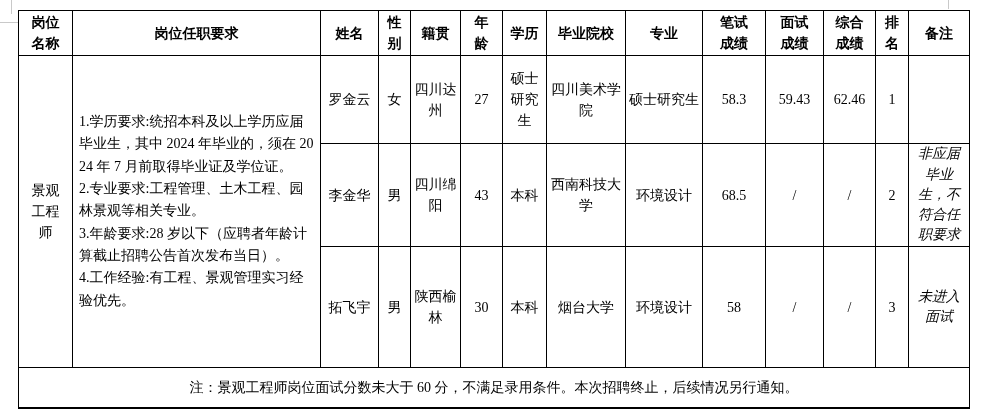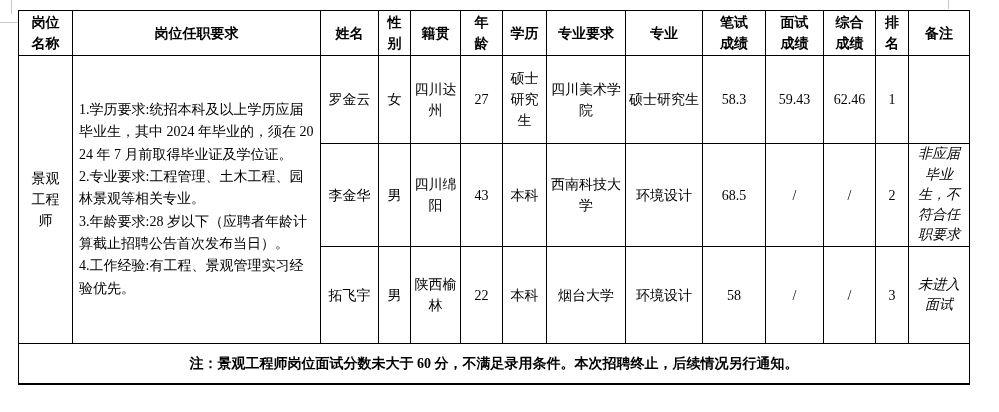--- a/index.html
+++ b/index.html
@@ -17,22 +17,22 @@
     border-collapse:collapse;table-layout:fixed;width:951px;
     border:1px solid #000;border-bottom:2px solid #000;
   }
   td{
     border:1px solid #000;padding:0 2px;text-align:center;vertical-align:middle;
     font-size:14px;line-height:1.5;overflow:hidden;word-break:break-all;
   }
   tr.r-head{height:45px;margin-left:21px;}
   tr.r-1{height:88px;}
   tr.r-2{height:103px;}
-  tr.r-3{height:97px;}
-  tr.r-note{height:40px;font-weight:bold;}
+  tr.r-3{height:121px;}
+  tr.r-note{height:40px;}
   .hdr{font-weight:bold;white-space:pre-line;}
   .cell-post{padding:0 6px;}
   .cell-req{
     text-align:left;padding:4px 6px;line-height:1.6;white-space:pre-line;
   }
   .cell-native{padding:0 0;}
   .cell-school{padding:0 1px;}
   .cell-remark{padding:0 6px;line-height:1.45;font-style:italic;}
   .cell-note{border-top:1px solid #000;}
 </style>
@@ -67,21 +67,21 @@
       <td class="hdr">岗位
 名称</td>
       <td class="hdr">岗位任职要求</td>
       <td class="hdr">姓名</td>
       <td class="hdr">性
 别</td>
       <td class="hdr">籍贯</td>
       <td class="hdr">年
 龄</td>
       <td class="hdr">学历</td>
-      <td class="hdr">专业要求</td>
+      <td class="hdr">毕业院校</td>
       <td class="hdr">专业</td>
       <td class="hdr">笔试
 成绩</td>
       <td class="hdr">面试
 成绩</td>
       <td class="hdr">综合
 成绩</td>
       <td class="hdr">排
 名</td>
       <td class="hdr">备注</td>
@@ -119,21 +119,21 @@
       <td>/</td>
       <td>/</td>
       <td>2</td>
       <td class="cell-remark">非应届毕业生，不符合任职要求</td>
     </tr>
 
     <tr class="r-3">
       <td>拓飞宇</td>
       <td>男</td>
       <td class="cell-native">陕西榆林</td>
-      <td>22</td>
+      <td>30</td>
       <td>本科</td>
       <td class="cell-school">烟台大学</td>
       <td>环境设计</td>
       <td>58</td>
       <td>/</td>
       <td>/</td>
       <td>3</td>
       <td class="cell-remark">未进入面试</td>
     </tr>
 

